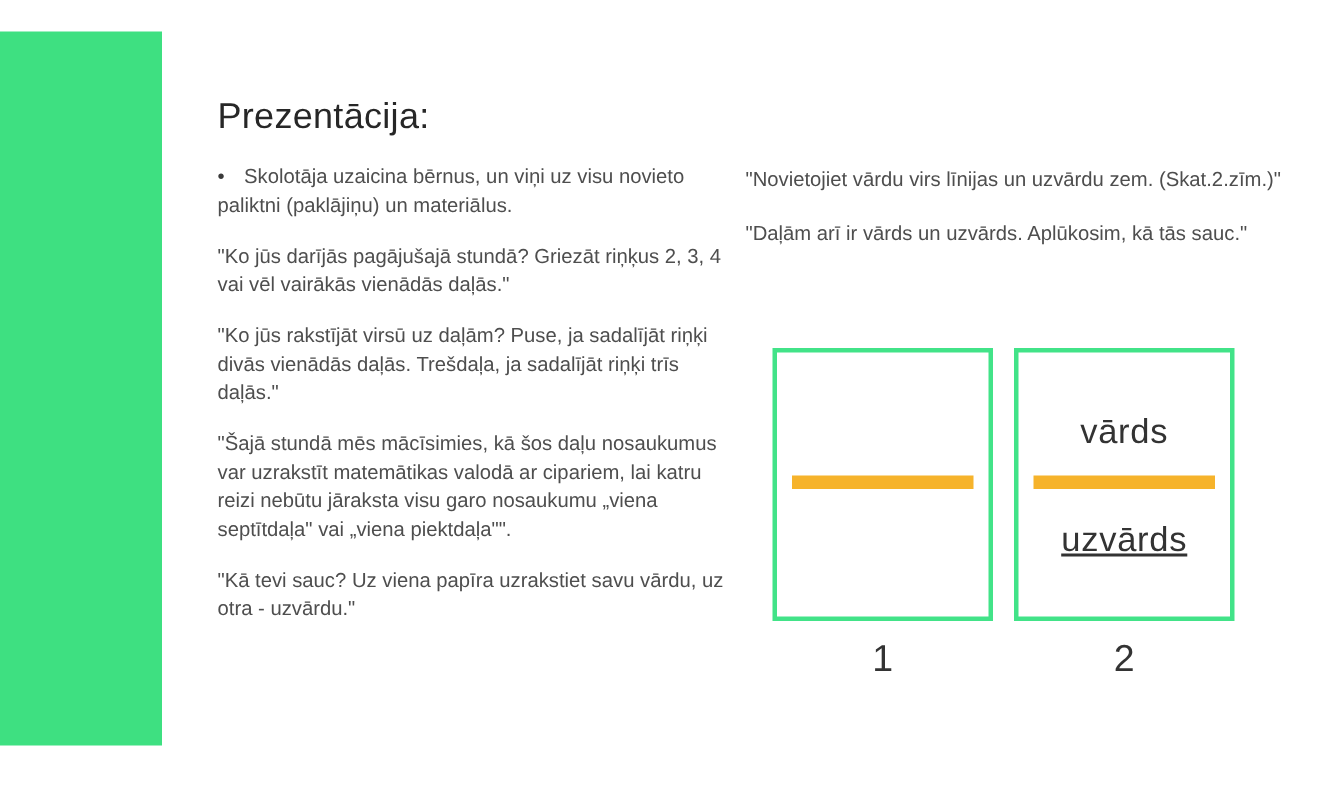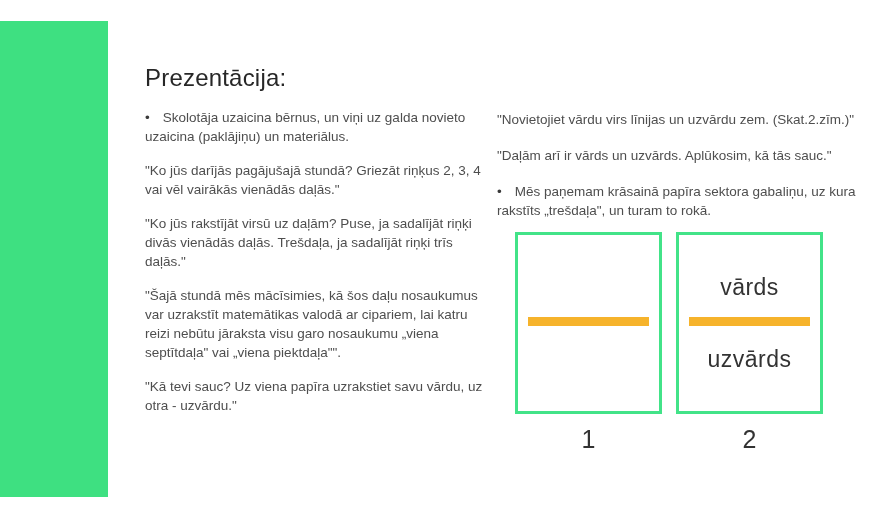--- a/index.html
+++ b/index.html
@@ -70,58 +70,57 @@
   .card-zone {
     flex: 1;
     width: 100%;
     display: flex;
     justify-content: center;
     font-size: 23px;
     color: #333333;
     letter-spacing: 0.5px;
   }
   .card-zone.top { align-items: flex-end; padding-bottom: 16px; }
-  .card-zone.bottom { align-items: flex-start; padding-top: 20px; }
+  .card-zone.bottom { align-items: flex-start; padding-top: 20px; text-decoration: underline; }
   .yellow-line {
     flex: none;
     width: 121px; height: 9px;
     background: #F6B32B;
   }
   .fig-label {
     margin-top: 11px;
     font-size: 25px;
     color: #333333;
   }
 </style>
 </head>
 <body>
 
 <div class="green-rect"></div>
 
 <div class="left-col">
   <h1 class="page-title">Prezentācija:</h1>
 
-  <p class="para"><span class="bullet">•</span><span>Skolotāja uzaicina bērnus, un viņi uz galda novieto uzaicina (paklājiņu) un materiālus.</span></p>
+  <p class="para"><span class="bullet">•</span><span>Skolotāja uzaicina bērnus, un viņi uz visu novieto paliktni (paklājiņu) un materiālus.</span></p>
 
   <p class="para"><span class="bullet"></span><span>"Ko jūs darījās pagājušajā stundā? Griezāt riņķus 2, 3, 4 vai vēl vairākās vienādās daļās."</span></p>
 
   <p class="para"><span class="bullet"></span><span>"Ko jūs rakstījāt virsū uz daļām? Puse, ja sadalījāt riņķi divās vienādās daļās. Trešdaļa, ja sadalījāt riņķi trīs daļās."</span></p>
 
   <p class="para"><span class="bullet"></span><span>"Šajā stundā mēs mācīsimies, kā šos daļu nosaukumus var uzrakstīt matemātikas valodā ar cipariem, lai katru reizi nebūtu jāraksta visu garo nosaukumu „viena septītdaļa" vai „viena piektdaļa"".</span></p>
 
 
   <p class="para"><span class="bullet"></span><span>"Kā tevi sauc? Uz viena papīra uzrakstiet savu vārdu, uz otra - uzvārdu."</span></p>
 </div>
 
 <div class="right-col">
   <p class="para"><span class="bullet"></span><span>"Novietojiet vārdu virs līnijas un uzvārdu zem. (Skat.2.zīm.)"</span></p>
 
   <p class="para"><span class="bullet"></span><span>"Daļām arī ir vārds un uzvārds. Aplūkosim, kā tās sauc."</span></p>
 
-  <p class="para"><span class="bullet">•</span><span>Mēs paņemam krāsainā papīra sektora gabaliņu, uz kura rakstīts „trešdaļa",  un turam to rokā.</span></p>
 </div>
 
 <div class="figures">
   <div class="figure">
     <div class="card">
       <div class="card-zone top"></div>
       <div class="yellow-line"></div>
       <div class="card-zone bottom"></div>
     </div>
     <div class="fig-label">1</div>

